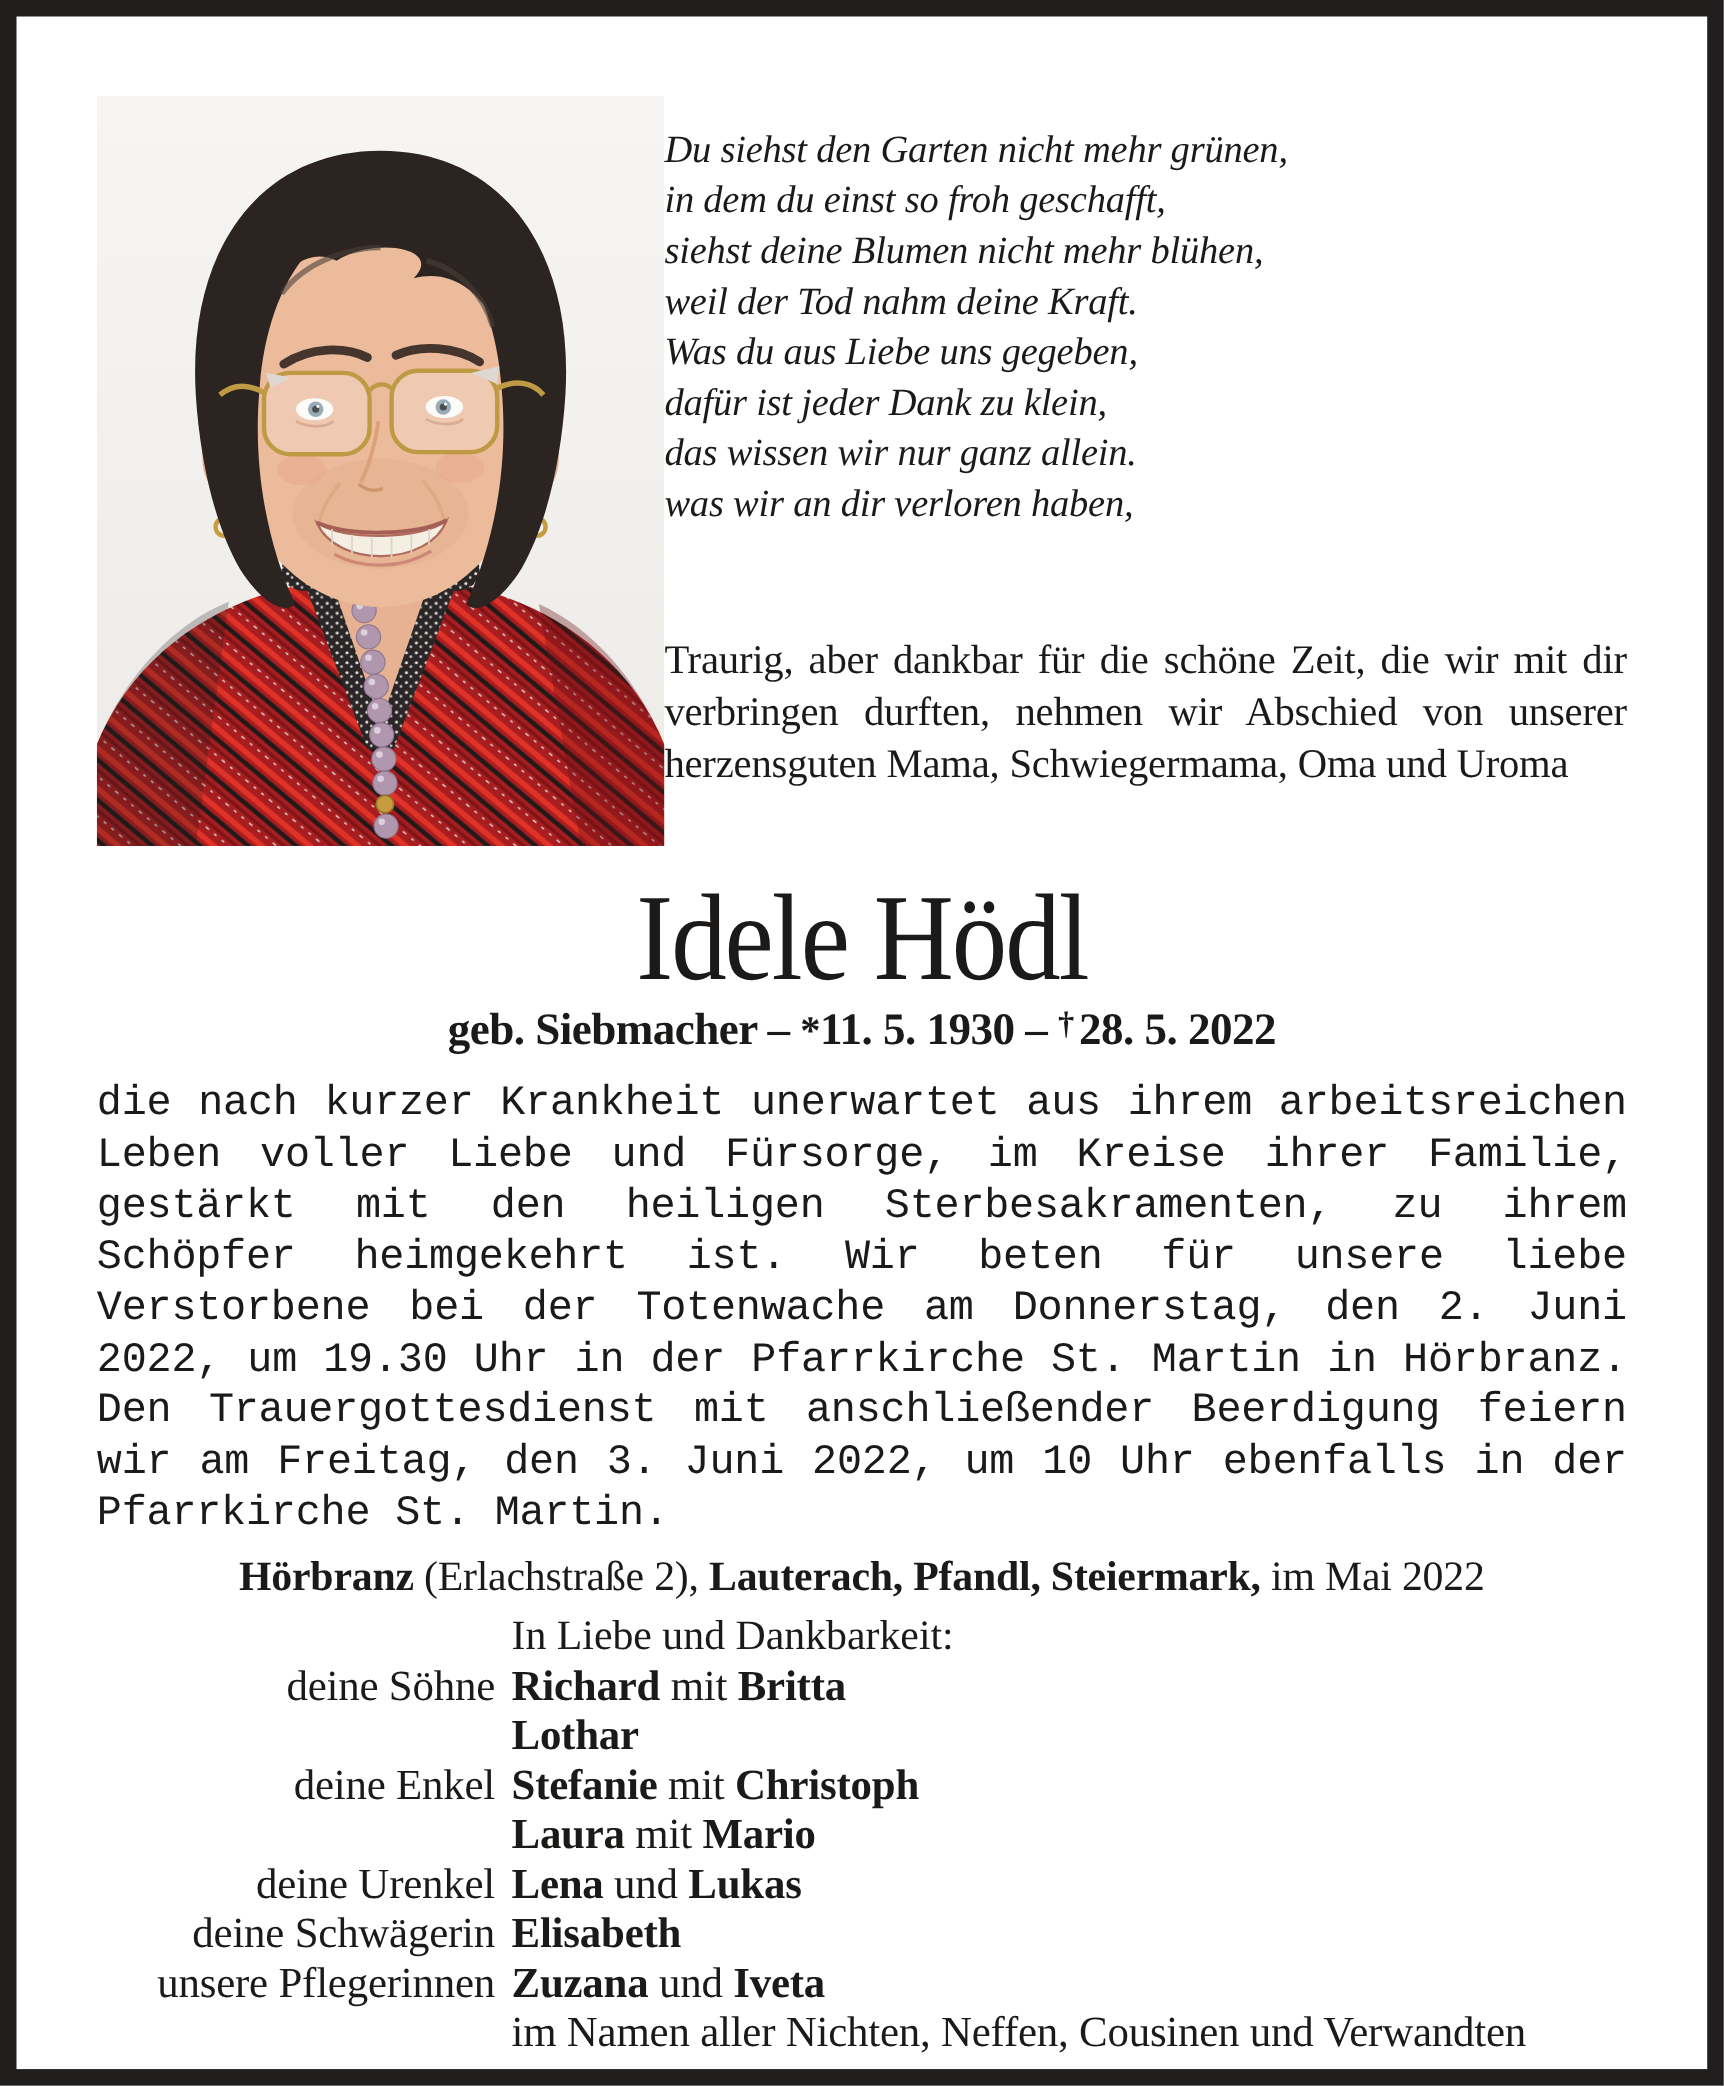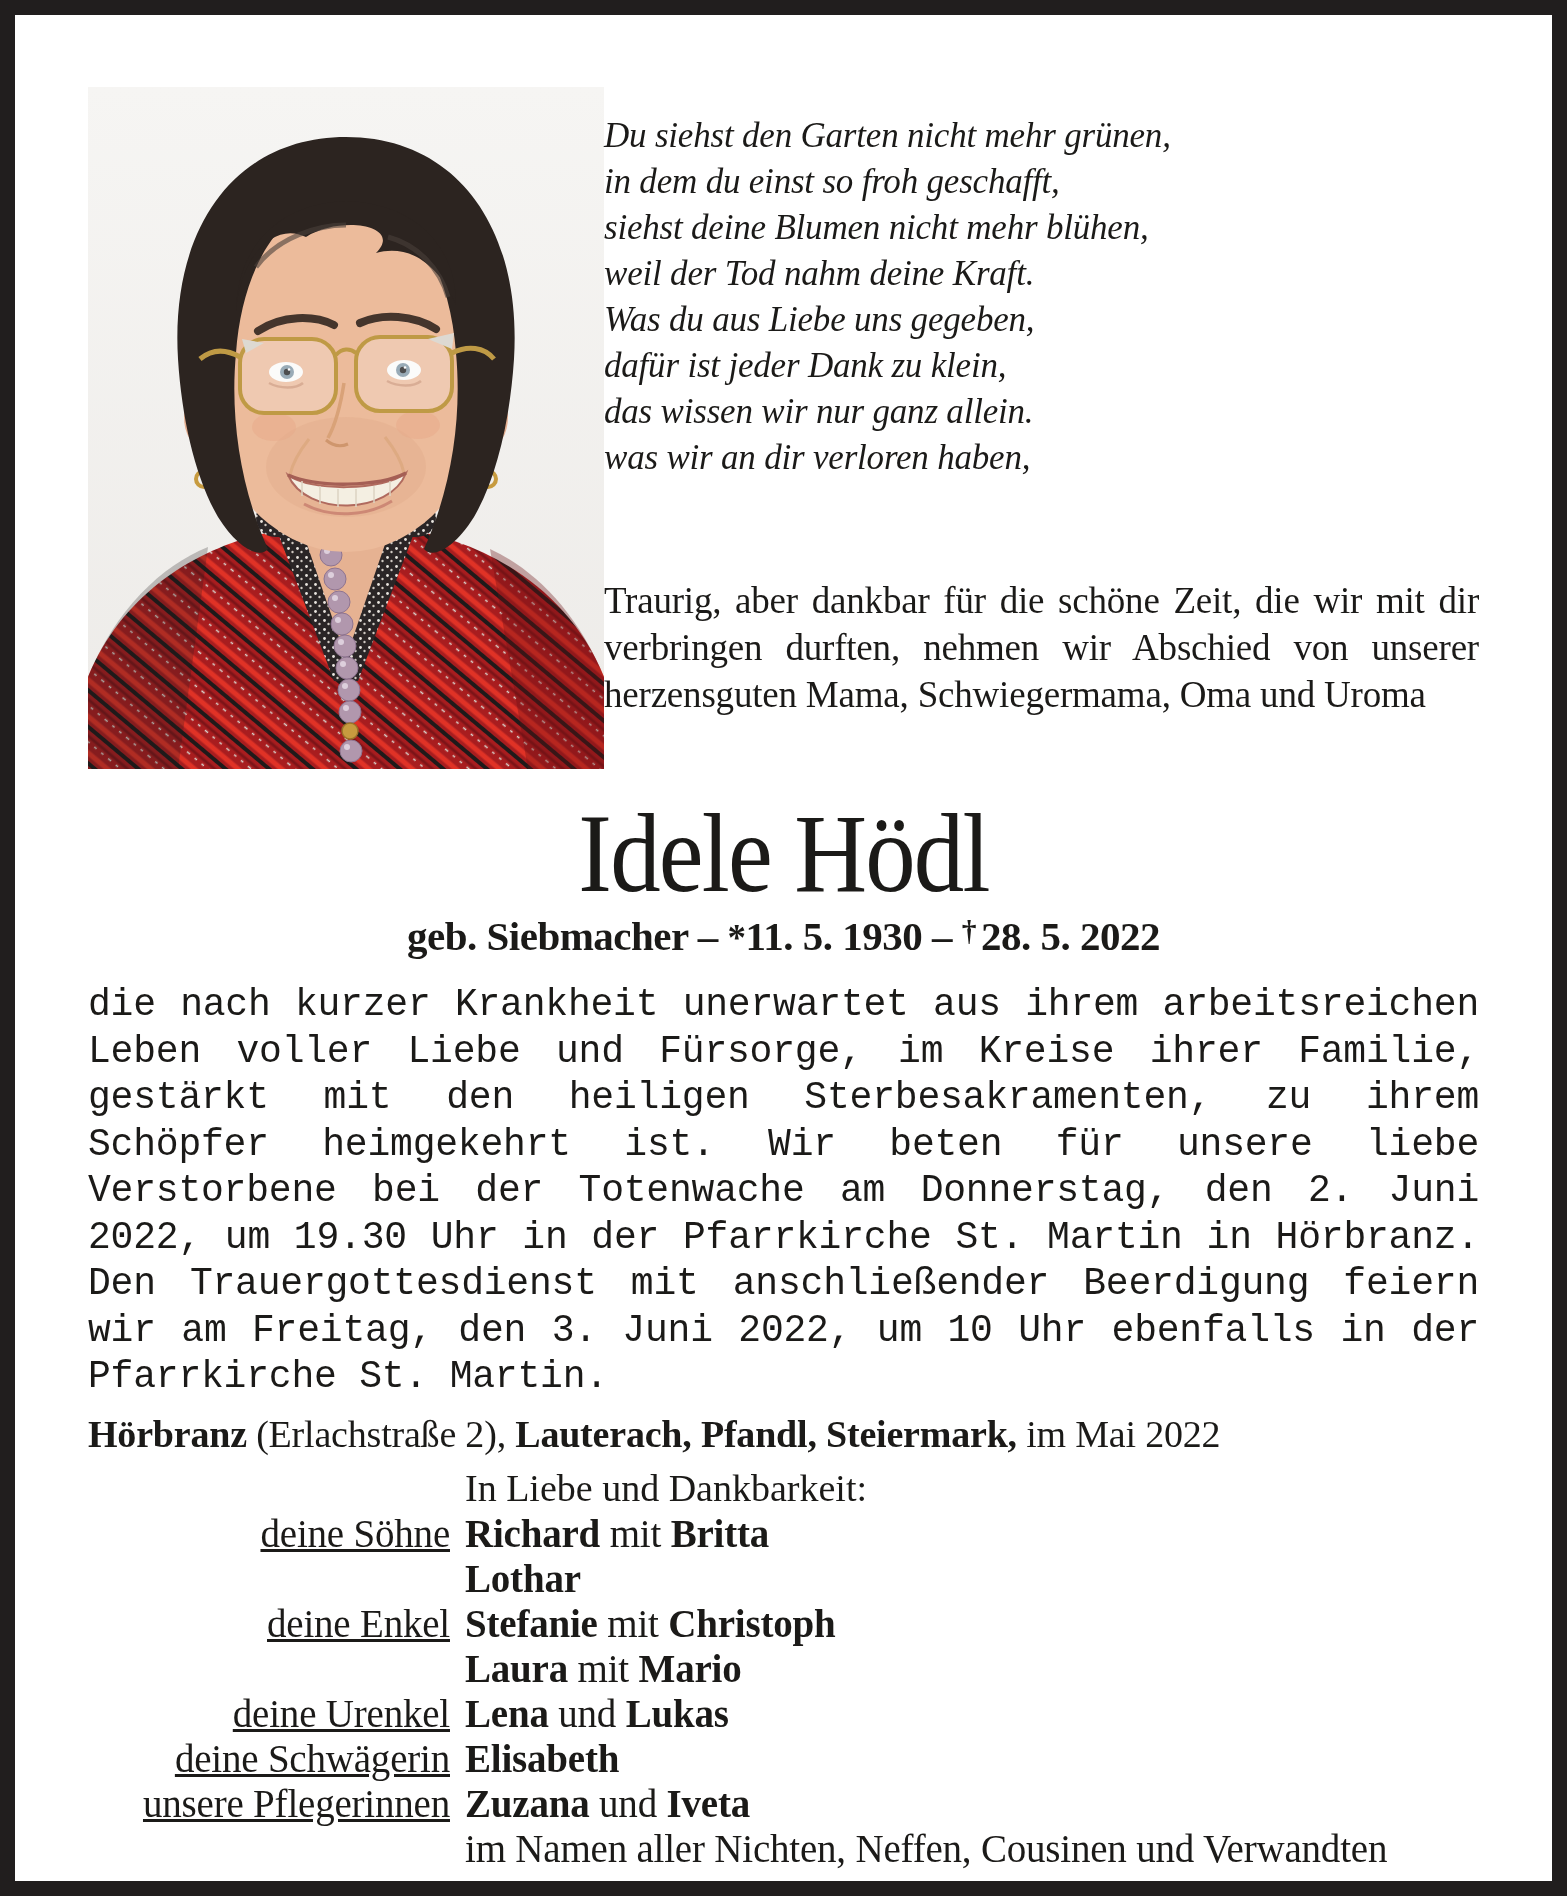--- a/index.html
+++ b/index.html
@@ -81,37 +81,38 @@
     text-align: justify;
     letter-spacing: -0.2px;
     font-family: Liberation Mono, monospace;
   }
 
   .places {
     margin: 10px 0 0 0;
     font-size: 38px;
     line-height: 46px;
     letter-spacing: -0.2px;
+    text-align: center;
   }
 
   
   .closing-heading {
     margin: 8px 0 0 377px;
     font-size: 38px;
     line-height: 46px;
   }
 
   .family {
     display: grid;
     grid-template-columns: 377px 1fr;
     font-size: 39px;
     line-height: 45px;
     letter-spacing: -0.2px;
   }
-  .family .flabel { text-align: right; padding-right: 15px; white-space: nowrap; text-decoration: underline; }
+  .family .flabel { text-align: right; padding-right: 15px; white-space: nowrap; }
   .family .fnames b { font-weight: bold; }
   .family .fnames { white-space: nowrap; }
 
   .note {
     margin: 16px 0 0 0;
     font-size: 38px;
     line-height: 46px;
     text-align: justify;
     letter-spacing: -0.2px;
   }

